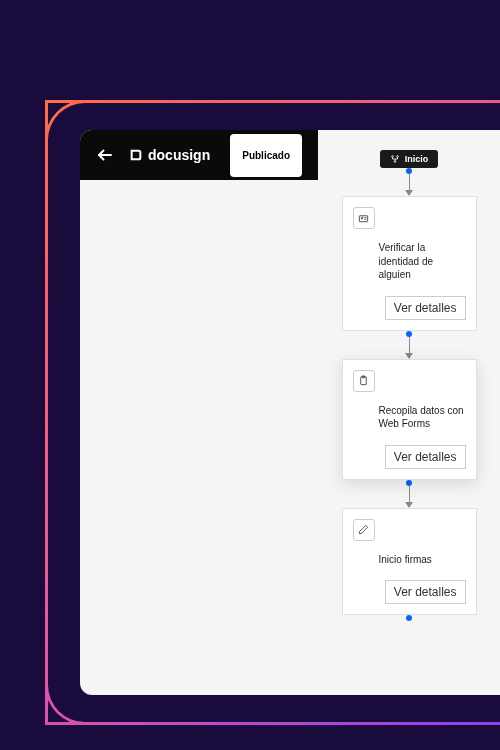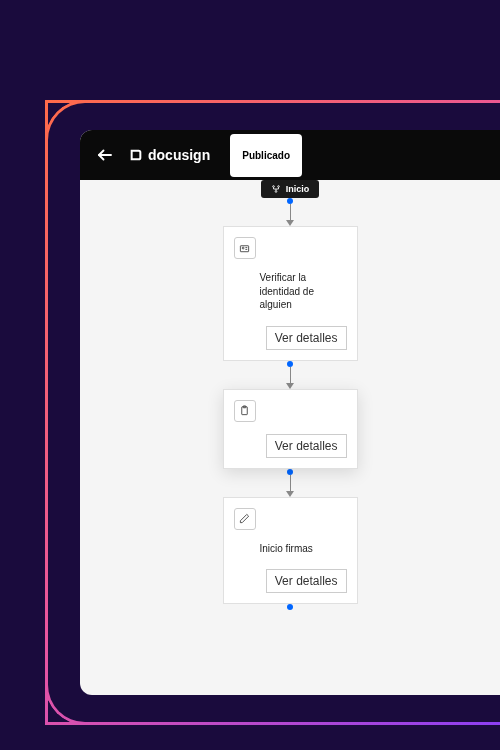--- a/index.html
+++ b/index.html
@@ -43,21 +43,21 @@
     .app-window {
       position: absolute;
       left: 80px;
       top: 130px;
       right: 0;
       bottom: 55px;
       background: #f5f5f5;
       border-radius: 12px 0 0 12px;
       overflow: hidden;
       display: flex;
-      flex-direction: column;
+      flex-direction: row;
     }
     
     .header-bar {
       background: #0a0a0a;
       height: 50px;
       display: flex;
       align-items: center;
       padding: 0 16px;
       gap: 14px;
       flex-shrink: 0;
@@ -90,20 +90,21 @@
       border-radius: 4px;
       padding: 16px 12px;
       font-size: 10px;
       font-weight: 600;
       margin-left: 6px;
     }
     
     .canvas {
       flex: 1;
       position: relative;
+      padding-top: 20px;
       overflow: hidden;
     }
     
     .flow {
       display: flex;
       flex-direction: column;
       align-items: center;
       position: relative;
     }
     
@@ -266,20 +267,21 @@
         <div class="arrow-head"></div>
       </div>
 
       <div class="card elevated">
         <div class="card-icon-box">
           <svg width="11" height="11" viewBox="0 0 24 24" fill="none" stroke="#333" stroke-width="1.8">
             <rect x="6" y="4" width="12" height="17" rx="1"></rect>
             <rect x="9" y="2" width="6" height="4" rx="1"></rect>
           </svg>
         </div>
+        <div class="card-title">Recopila datos con Web Forms</div>
         <div class="card-footer">
           <button class="details-btn">Ver detalles</button>
         </div>
       </div>
 
       <div class="connector">
         <div class="dot"></div>
         <div class="line"></div>
         <div class="arrow-head"></div>
       </div>

